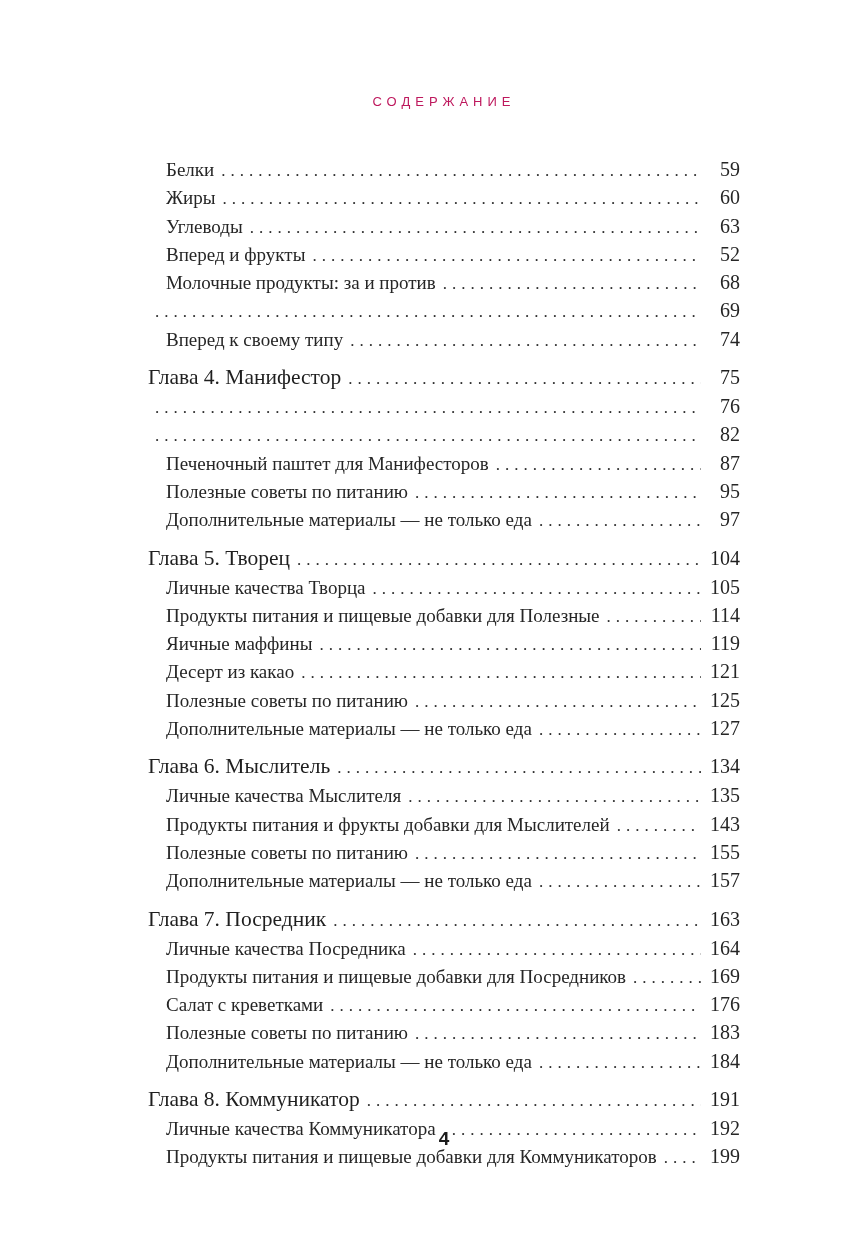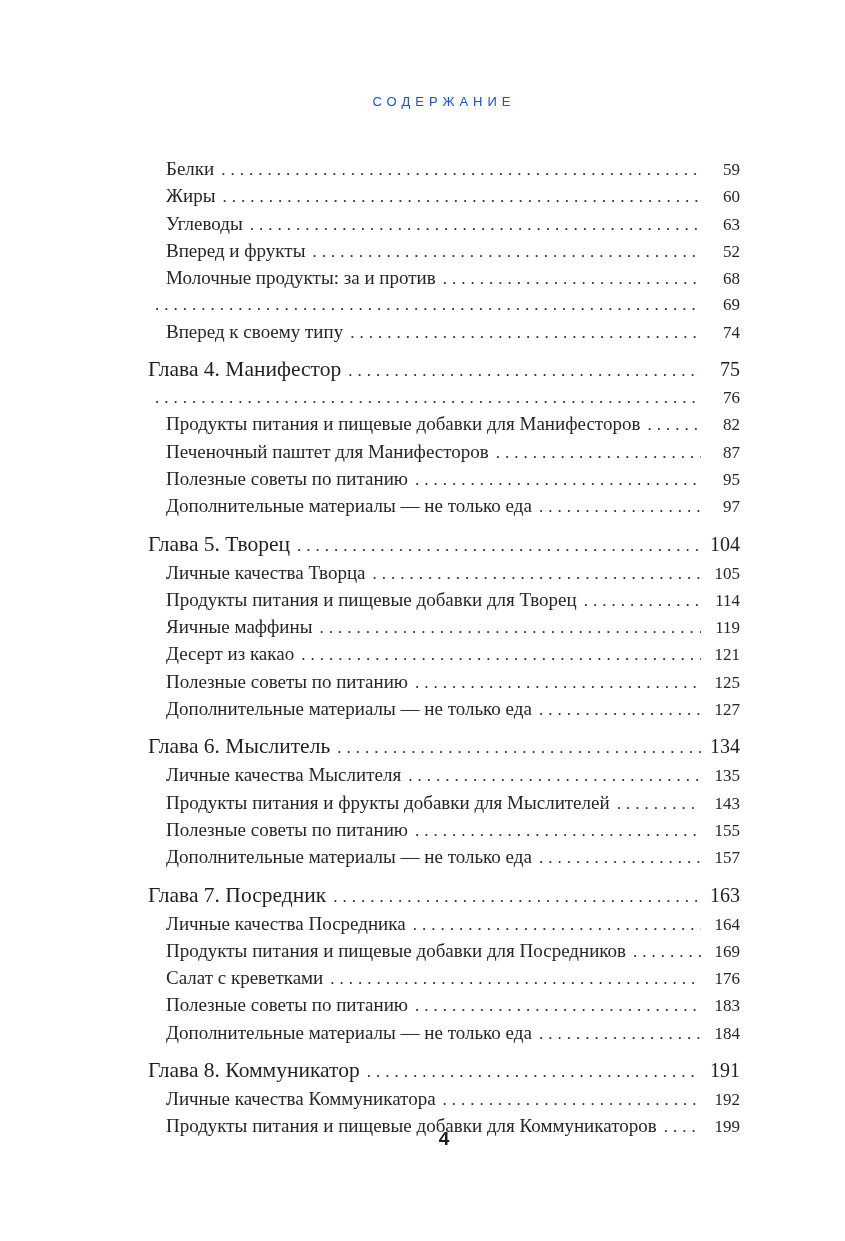--- a/index.html
+++ b/index.html
@@ -19,21 +19,21 @@
   .header {
     position: absolute;
     top: 94px;
     left: 148px;
     width: 592px;
     text-align: center;
     font-family: "Liberation Sans", "DejaVu Sans", sans-serif;
     font-size: 13px;
     font-weight: 400;
     letter-spacing: 5px;
-    color: #1d4ed8;
+    color: #be185d;
     text-transform: uppercase;
     white-space: nowrap;
   }
   .toc {
     position: absolute;
     top: 156px;
     left: 148px;
     width: 592px;
   }
   .toc-group { margin: 0; }
@@ -62,21 +62,21 @@
     white-space: nowrap;
     font-size: 17px;
     letter-spacing: 5px;
     margin: 0 5px 0 7px;
     color: #2e2e2e;
   }
   .pagenum {
     flex: 0 0 auto;
     min-width: 34px;
     text-align: right;
-    font-size: 17px;
+    font-size: 20px;
   }
   .toc-row.chapter .pagenum { font-size: 20px; }
   .footer {
     position: absolute;
     top: 1128px;
     left: 148px;
     width: 592px;
     text-align: center;
     font-family: "Liberation Sans", "DejaVu Sans", sans-serif;
     font-size: 19px;
@@ -131,21 +131,20 @@
         <div class="toc-row chapter">
     <span class="label">Глава 4. Манифестор</span>
     <span class="dots" aria-hidden="true">................................................................................................................................................................</span>
     <span class="pagenum">75</span>
   </div>
         <div class="toc-row entry">
     <span class="dots" aria-hidden="true">................................................................................................................................................................</span>
     <span class="pagenum">76</span>
   </div>
         <div class="toc-row entry">
-    <span class="label">Продукты питания и пищевые добавки для Манифесторов</span>
     <span class="dots" aria-hidden="true">................................................................................................................................................................</span>
     <span class="pagenum">82</span>
   </div>
         <div class="toc-row entry">
     <span class="label">Печеночный паштет для Манифесторов</span>
     <span class="dots" aria-hidden="true">................................................................................................................................................................</span>
     <span class="pagenum">87</span>
   </div>
         <div class="toc-row entry">
     <span class="label">Полезные советы по питанию</span>
@@ -163,21 +162,21 @@
     <span class="label">Глава 5. Творец</span>
     <span class="dots" aria-hidden="true">................................................................................................................................................................</span>
     <span class="pagenum">104</span>
   </div>
         <div class="toc-row entry">
     <span class="label">Личные качества Творца</span>
     <span class="dots" aria-hidden="true">................................................................................................................................................................</span>
     <span class="pagenum">105</span>
   </div>
         <div class="toc-row entry">
-    <span class="label">Продукты питания и пищевые добавки для Творец</span>
+    <span class="label">Продукты питания и пищевые добавки для Полезные</span>
     <span class="dots" aria-hidden="true">................................................................................................................................................................</span>
     <span class="pagenum">114</span>
   </div>
         <div class="toc-row entry">
     <span class="label">Яичные маффины</span>
     <span class="dots" aria-hidden="true">................................................................................................................................................................</span>
     <span class="pagenum">119</span>
   </div>
         <div class="toc-row entry">
     <span class="label">Десерт из какао</span>

